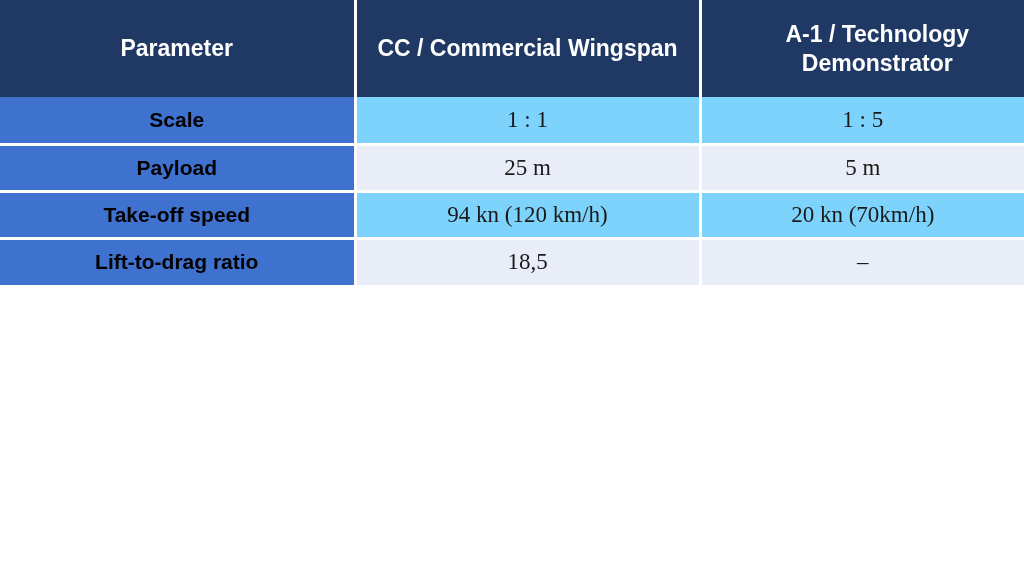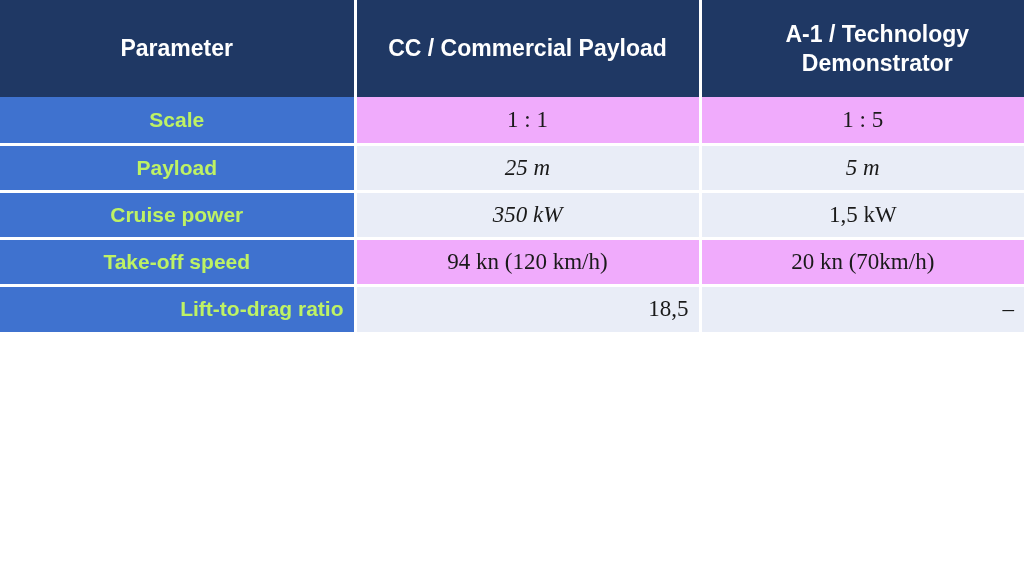--- a/index.html
+++ b/index.html
@@ -48,78 +48,72 @@
   tbody td {
     height: 47px;
     padding: 0 10px;
     box-sizing: border-box;
     vertical-align: middle;
     border-bottom: 3px solid #ffffff;
     border-right: 3px solid #ffffff;
   }
   tbody td:last-child { border-right: none; }
 
-  tbody tr:last-child td { border-bottom: none; text-align: right; }
+  tbody tr:last-child td { border-bottom: none; }
 
   td.param-cell {
     background: #3f72cf;
-    color: #bef264;
+    color: #000000;
     font-family: "Liberation Sans", sans-serif;
     font-size: 21px;
     font-weight: bold;
     text-align: center;
   }
 
   td.value-cell {
     font-family: "Liberation Serif", serif;
     font-size: 23px;
     color: #1a1a1a;
     text-align: center;
     white-space: nowrap;
   }
 
-  tr.row-odd td.value-cell { background: #f0abfc; }
+  tr.row-odd td.value-cell { background: #7dd3fc; }
   tr.row-even td.value-cell { background: #e9edf7; }
 
   .unit {
-    font-style: italic;
   }
 </style>
 </head>
 <body>
 
 <div id="table-wrap">
   <table class="spec-table">
     <colgroup>
       <col class="col-param">
       <col class="col-v1">
       <col class="col-v2">
     </colgroup>
     <thead>
       <tr>
         <th>Parameter</th>
-        <th>CC / Commercial Payload</th>
+        <th>CC / Commercial Wingspan</th>
         <th>A-1 / Technology Demonstrator</th>
       </tr>
     </thead>
     <tbody>
       <tr class="row-odd">
         <td class="param-cell">Scale</td>
         <td class="value-cell">1 : 1</td>
         <td class="value-cell">1 : 5</td>
       </tr>
       <tr class="row-even">
         <td class="param-cell">Payload</td>
         <td class="value-cell unit">25 m</td>
         <td class="value-cell unit">5 m</td>
-      </tr>
-      <tr class="row-even">
-        <td class="param-cell">Cruise power</td>
-        <td class="value-cell unit">350 kW</td>
-        <td class="value-cell">1,5 kW</td>
       </tr>
       <tr class="row-odd">
         <td class="param-cell">Take-off speed</td>
         <td class="value-cell">94 kn (120 km/h)</td>
         <td class="value-cell">20 kn (70km/h)</td>
       </tr>
       <tr class="row-even">
         <td class="param-cell">Lift-to-drag ratio</td>
         <td class="value-cell">18,5</td>
         <td class="value-cell">–</td>

